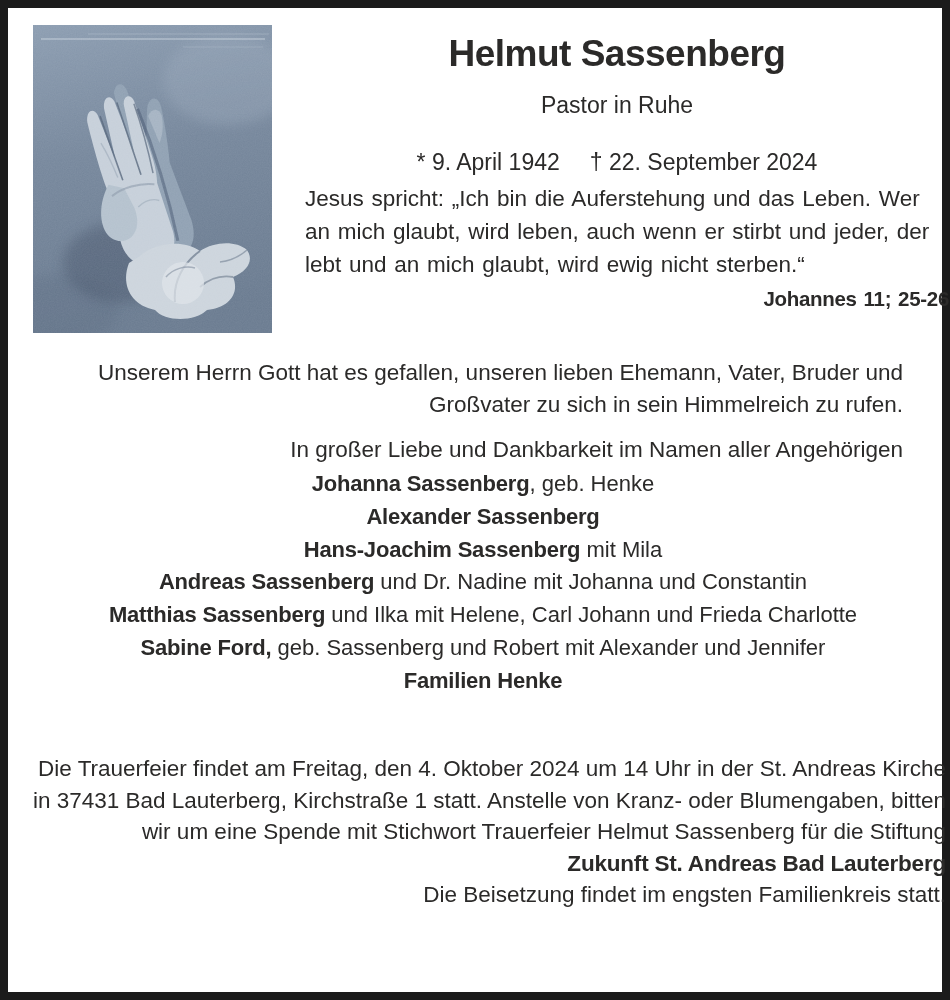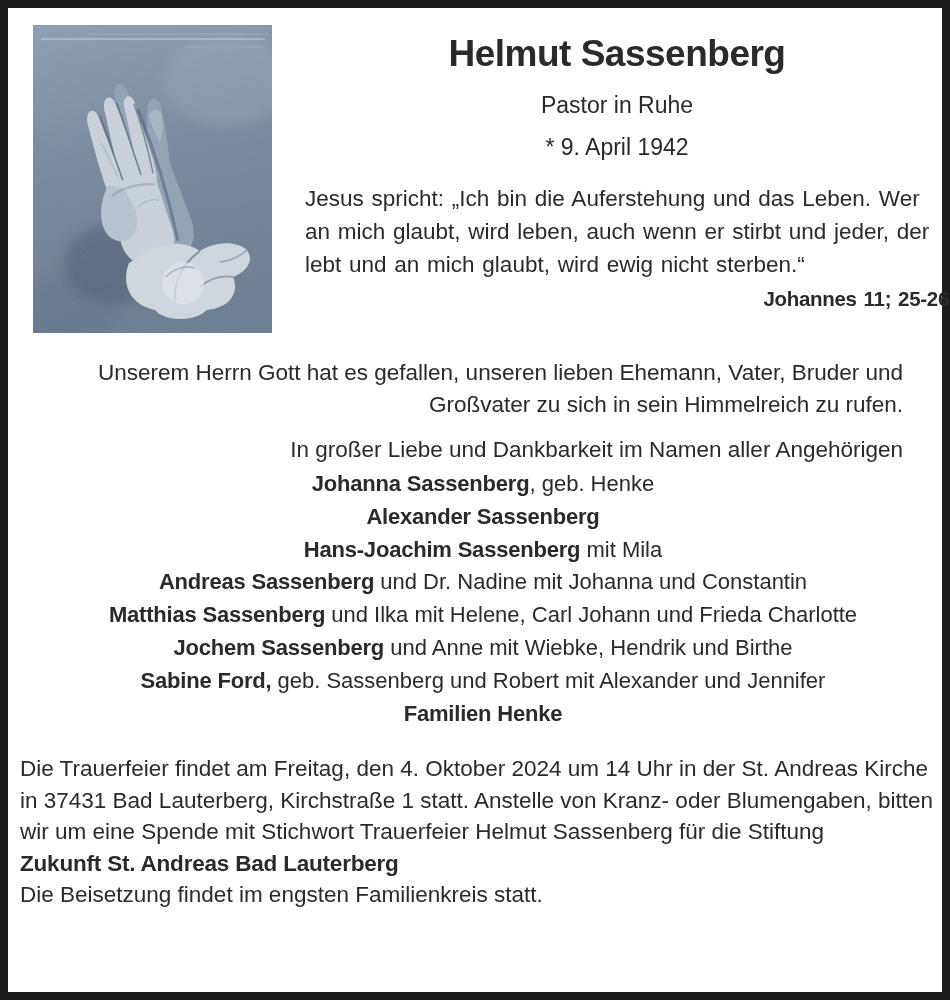--- a/index.html
+++ b/index.html
@@ -28,21 +28,21 @@
     text-align:center;
   }
   .deceased-name{
     font-size:37px;font-weight:bold;line-height:1.1;
     letter-spacing:-0.5px;
   }
   .subtitle{
     font-size:23px;margin-top:17px;line-height:1.2;
   }
   .dates{
-    font-size:23px;margin-top:15px;line-height:1.2;
+    font-size:23px;margin-top:30px;line-height:1.2;
     display:flex;justify-content:center;gap:30px;
   }
   .quote-block{
     position:absolute;left:297px;top:174px;width:644px;
     font-size:22.5px;line-height:33px;text-align:left;
     word-spacing:1.5px;
   }
   .quote-ref{
     text-align:right;font-weight:bold;font-size:20.5px;
     margin-top:1px;letter-spacing:-0.3px;
@@ -54,21 +54,21 @@
   .gratitude{
     margin-top:13px;
   }
   .mourners{
     position:absolute;left:20px;top:460px;width:910px;
     text-align:center;font-size:22px;line-height:32.8px;
   }
   .mourners b{letter-spacing:-0.2px;}
   .funeral{
     position:absolute;left:12px;top:745px;width:926px;
-    text-align:left;font-size:22.5px;line-height:31.6px;
+    text-align:right;font-size:22.5px;line-height:31.6px;
   }
   .bold-line{font-weight:bold;letter-spacing:-0.2px;}
 </style>
 </head>
 <body>
 
 <div class="page">
 
   <div class="artwork">
     <svg viewBox="0 0 239 308" xmlns="http://www.w3.org/2000/svg">
@@ -116,40 +116,40 @@
       <path d="M133,252 C140,244 152,240 162,243" stroke="#6b7a8d" stroke-width="1.5" fill="none" opacity="0.5"></path>
       <rect width="239" height="308" filter="url(#grain)"></rect>
     </svg>
   </div>
 
   <div class="head-col">
     <div class="deceased-name">Helmut Sassenberg</div>
     <div class="subtitle">Pastor in Ruhe</div>
     <div class="dates">
       <span>* 9. April 1942</span>
+      <span>† 22. September 2024</span>
     </div>
   </div>
 
   <div class="quote-block">
     <div>Jesus spricht: „Ich bin die Auferstehung und das Leben. Wer an mich glaubt, wird leben, auch wenn er stirbt und jeder, der lebt und an mich glaubt, wird ewig nicht sterben.“</div>
     <div class="quote-ref">Johannes 11; 25-26</div>
   </div>
 
   <div class="announcement">
     <div>Unserem Herrn Gott hat es gefallen, unseren lieben Ehemann, Vater, Bruder und Großvater zu sich in sein Himmelreich zu rufen.</div>
     <div class="gratitude">In großer Liebe und Dankbarkeit im Namen aller Angehörigen</div>
   </div>
 
   <div class="mourners">
     <div><b>Johanna Sassenberg</b><span>, geb. Henke</span></div>
     <div><b>Alexander Sassenberg</b><span></span></div>
     <div><b>Hans-Joachim Sassenberg</b><span> mit Mila</span></div>
     <div><b>Andreas Sassenberg</b><span> und Dr. Nadine mit Johanna und Constantin</span></div>
     <div><b>Matthias Sassenberg</b><span> und Ilka mit Helene, Carl Johann und Frieda Charlotte</span></div>
-    <div><b>Jochem Sassenberg</b><span> und Anne mit Wiebke, Hendrik und Birthe</span></div>
     <div><b>Sabine Ford,</b><span> geb. Sassenberg und Robert mit Alexander und Jennifer</span></div>
     <div><b>Familien Henke</b><span></span></div>
   </div>
 
   <div class="funeral">
     <div>Die Trauerfeier findet am Freitag, den 4. Oktober 2024 um 14 Uhr in der St. Andreas Kirche in 37431 Bad Lauterberg, Kirchstraße 1 statt. Anstelle von Kranz- oder Blumengaben, bitten wir um eine Spende mit Stichwort Trauerfeier Helmut Sassenberg für die Stiftung</div>
     <div class="bold-line">Zukunft St. Andreas Bad Lauterberg</div>
     <div>Die Beisetzung findet im engsten Familienkreis statt.</div>
   </div>
 

